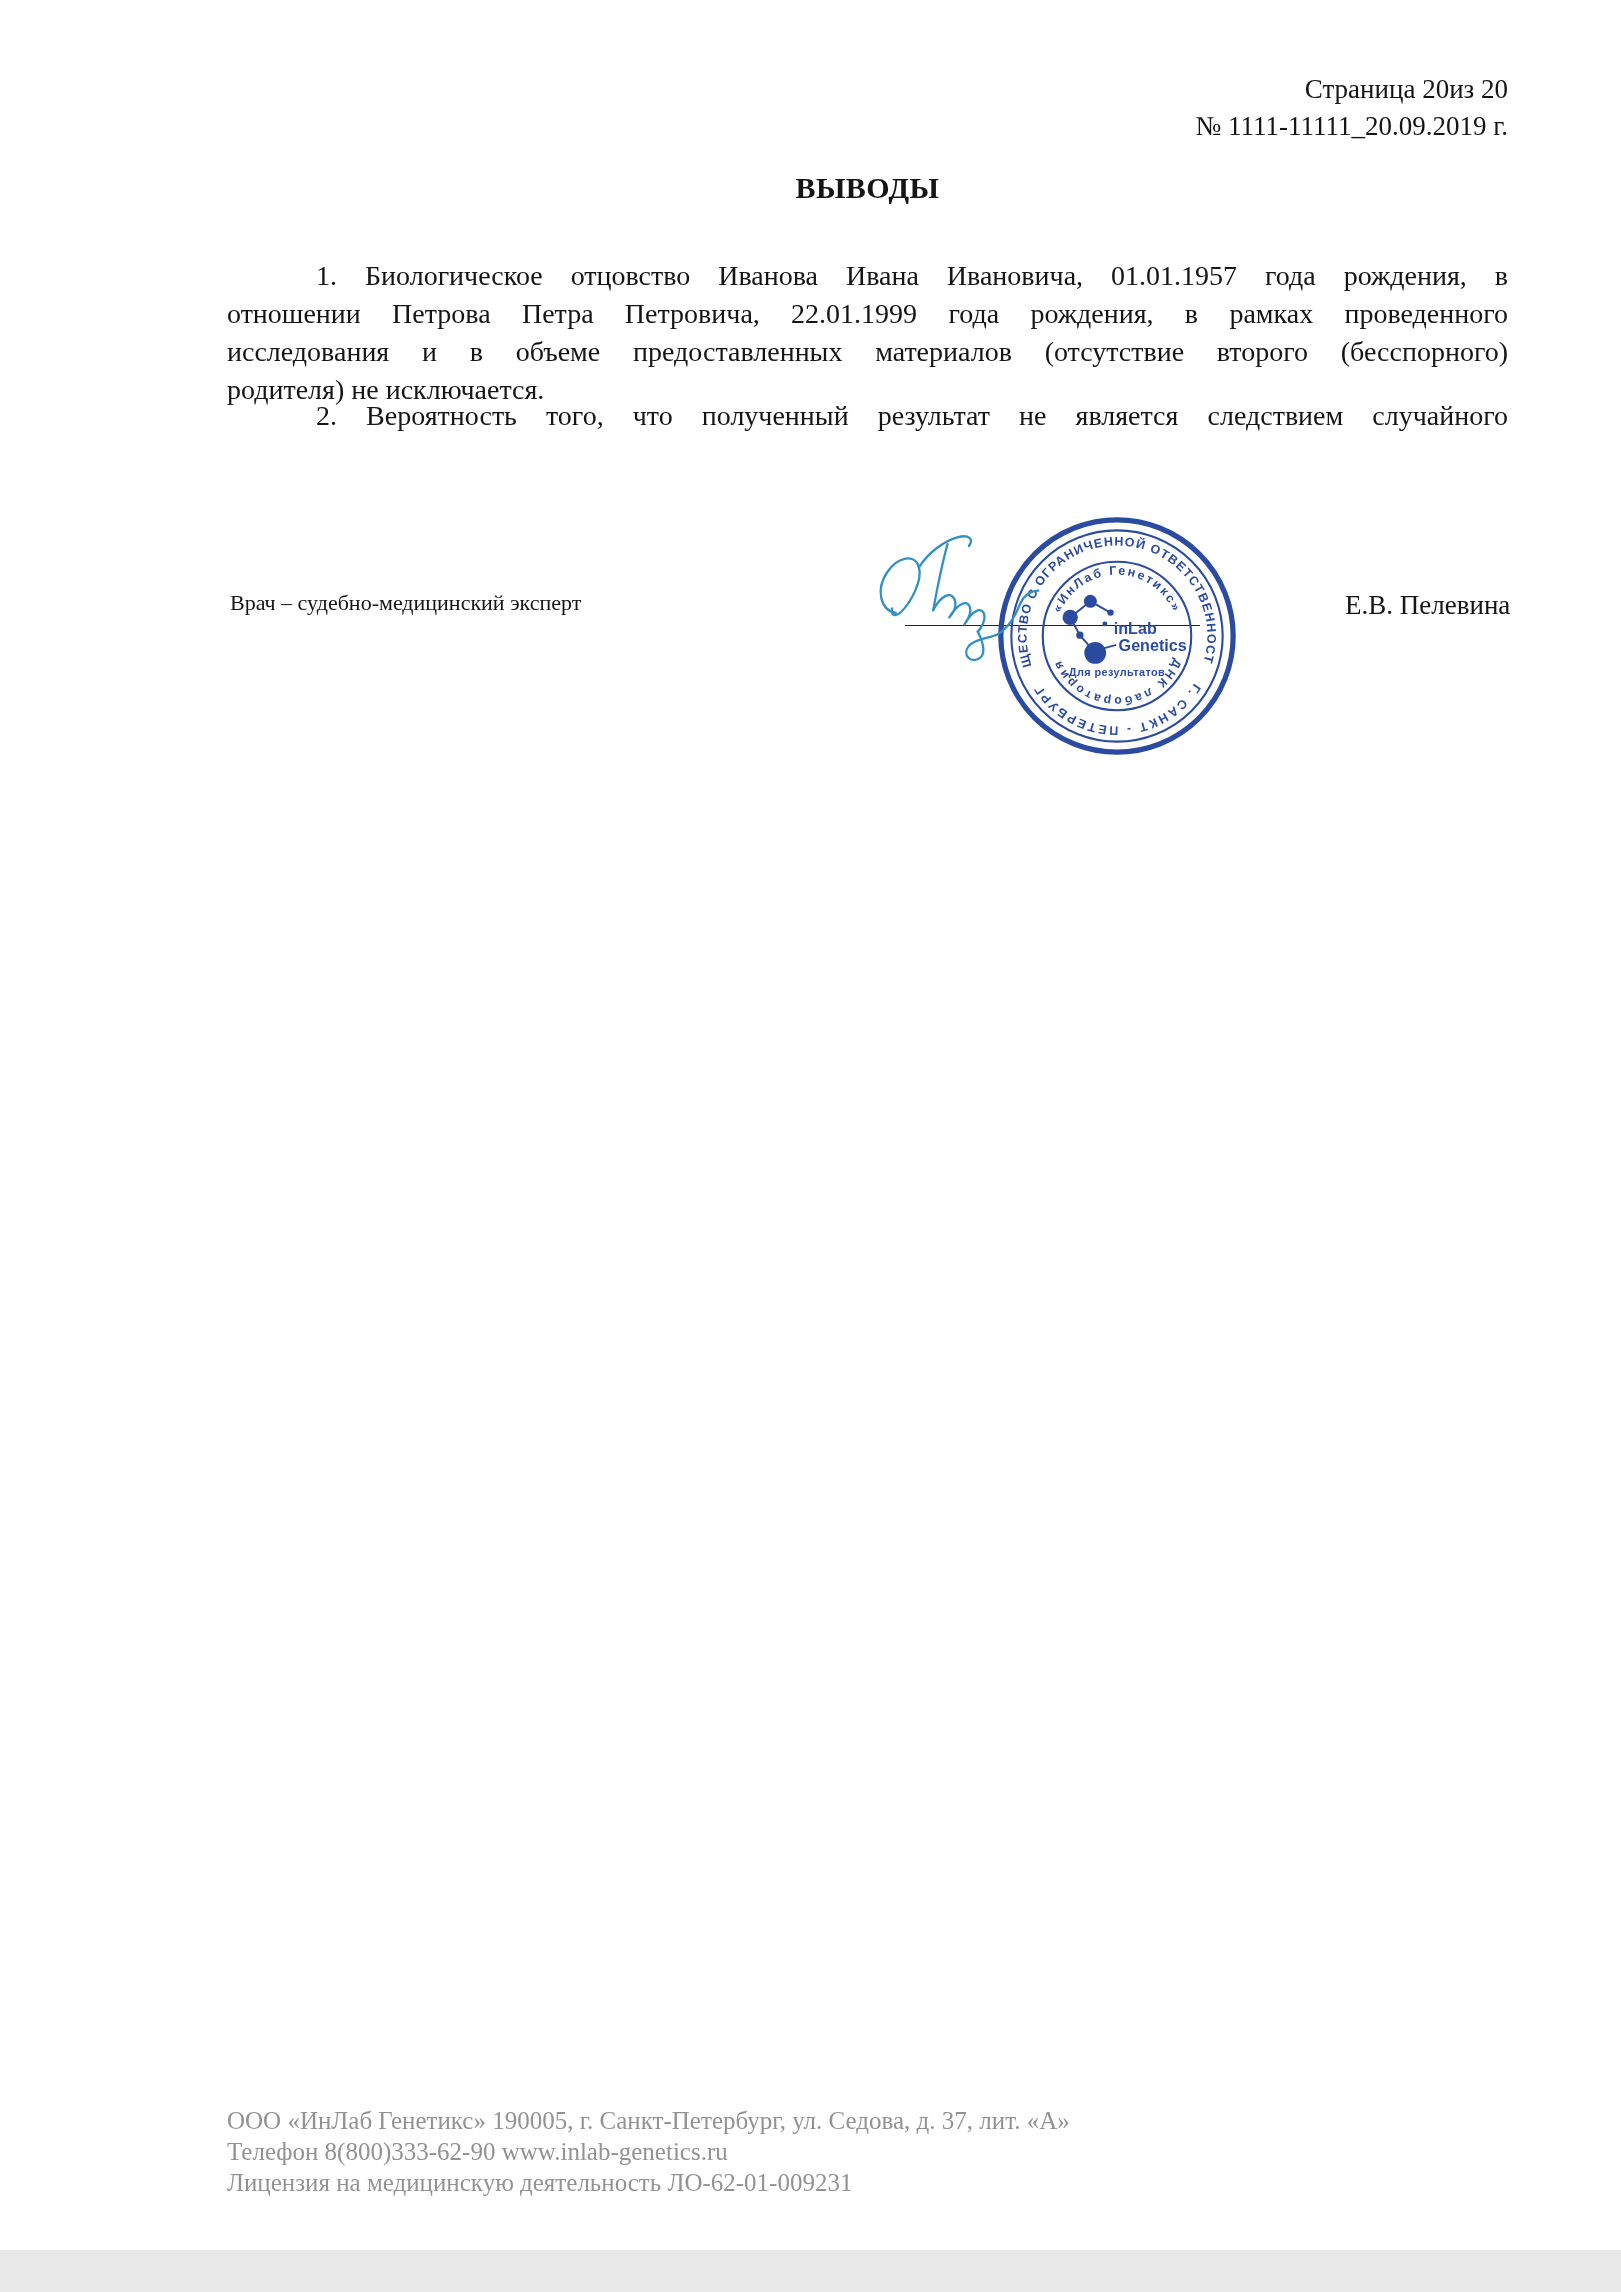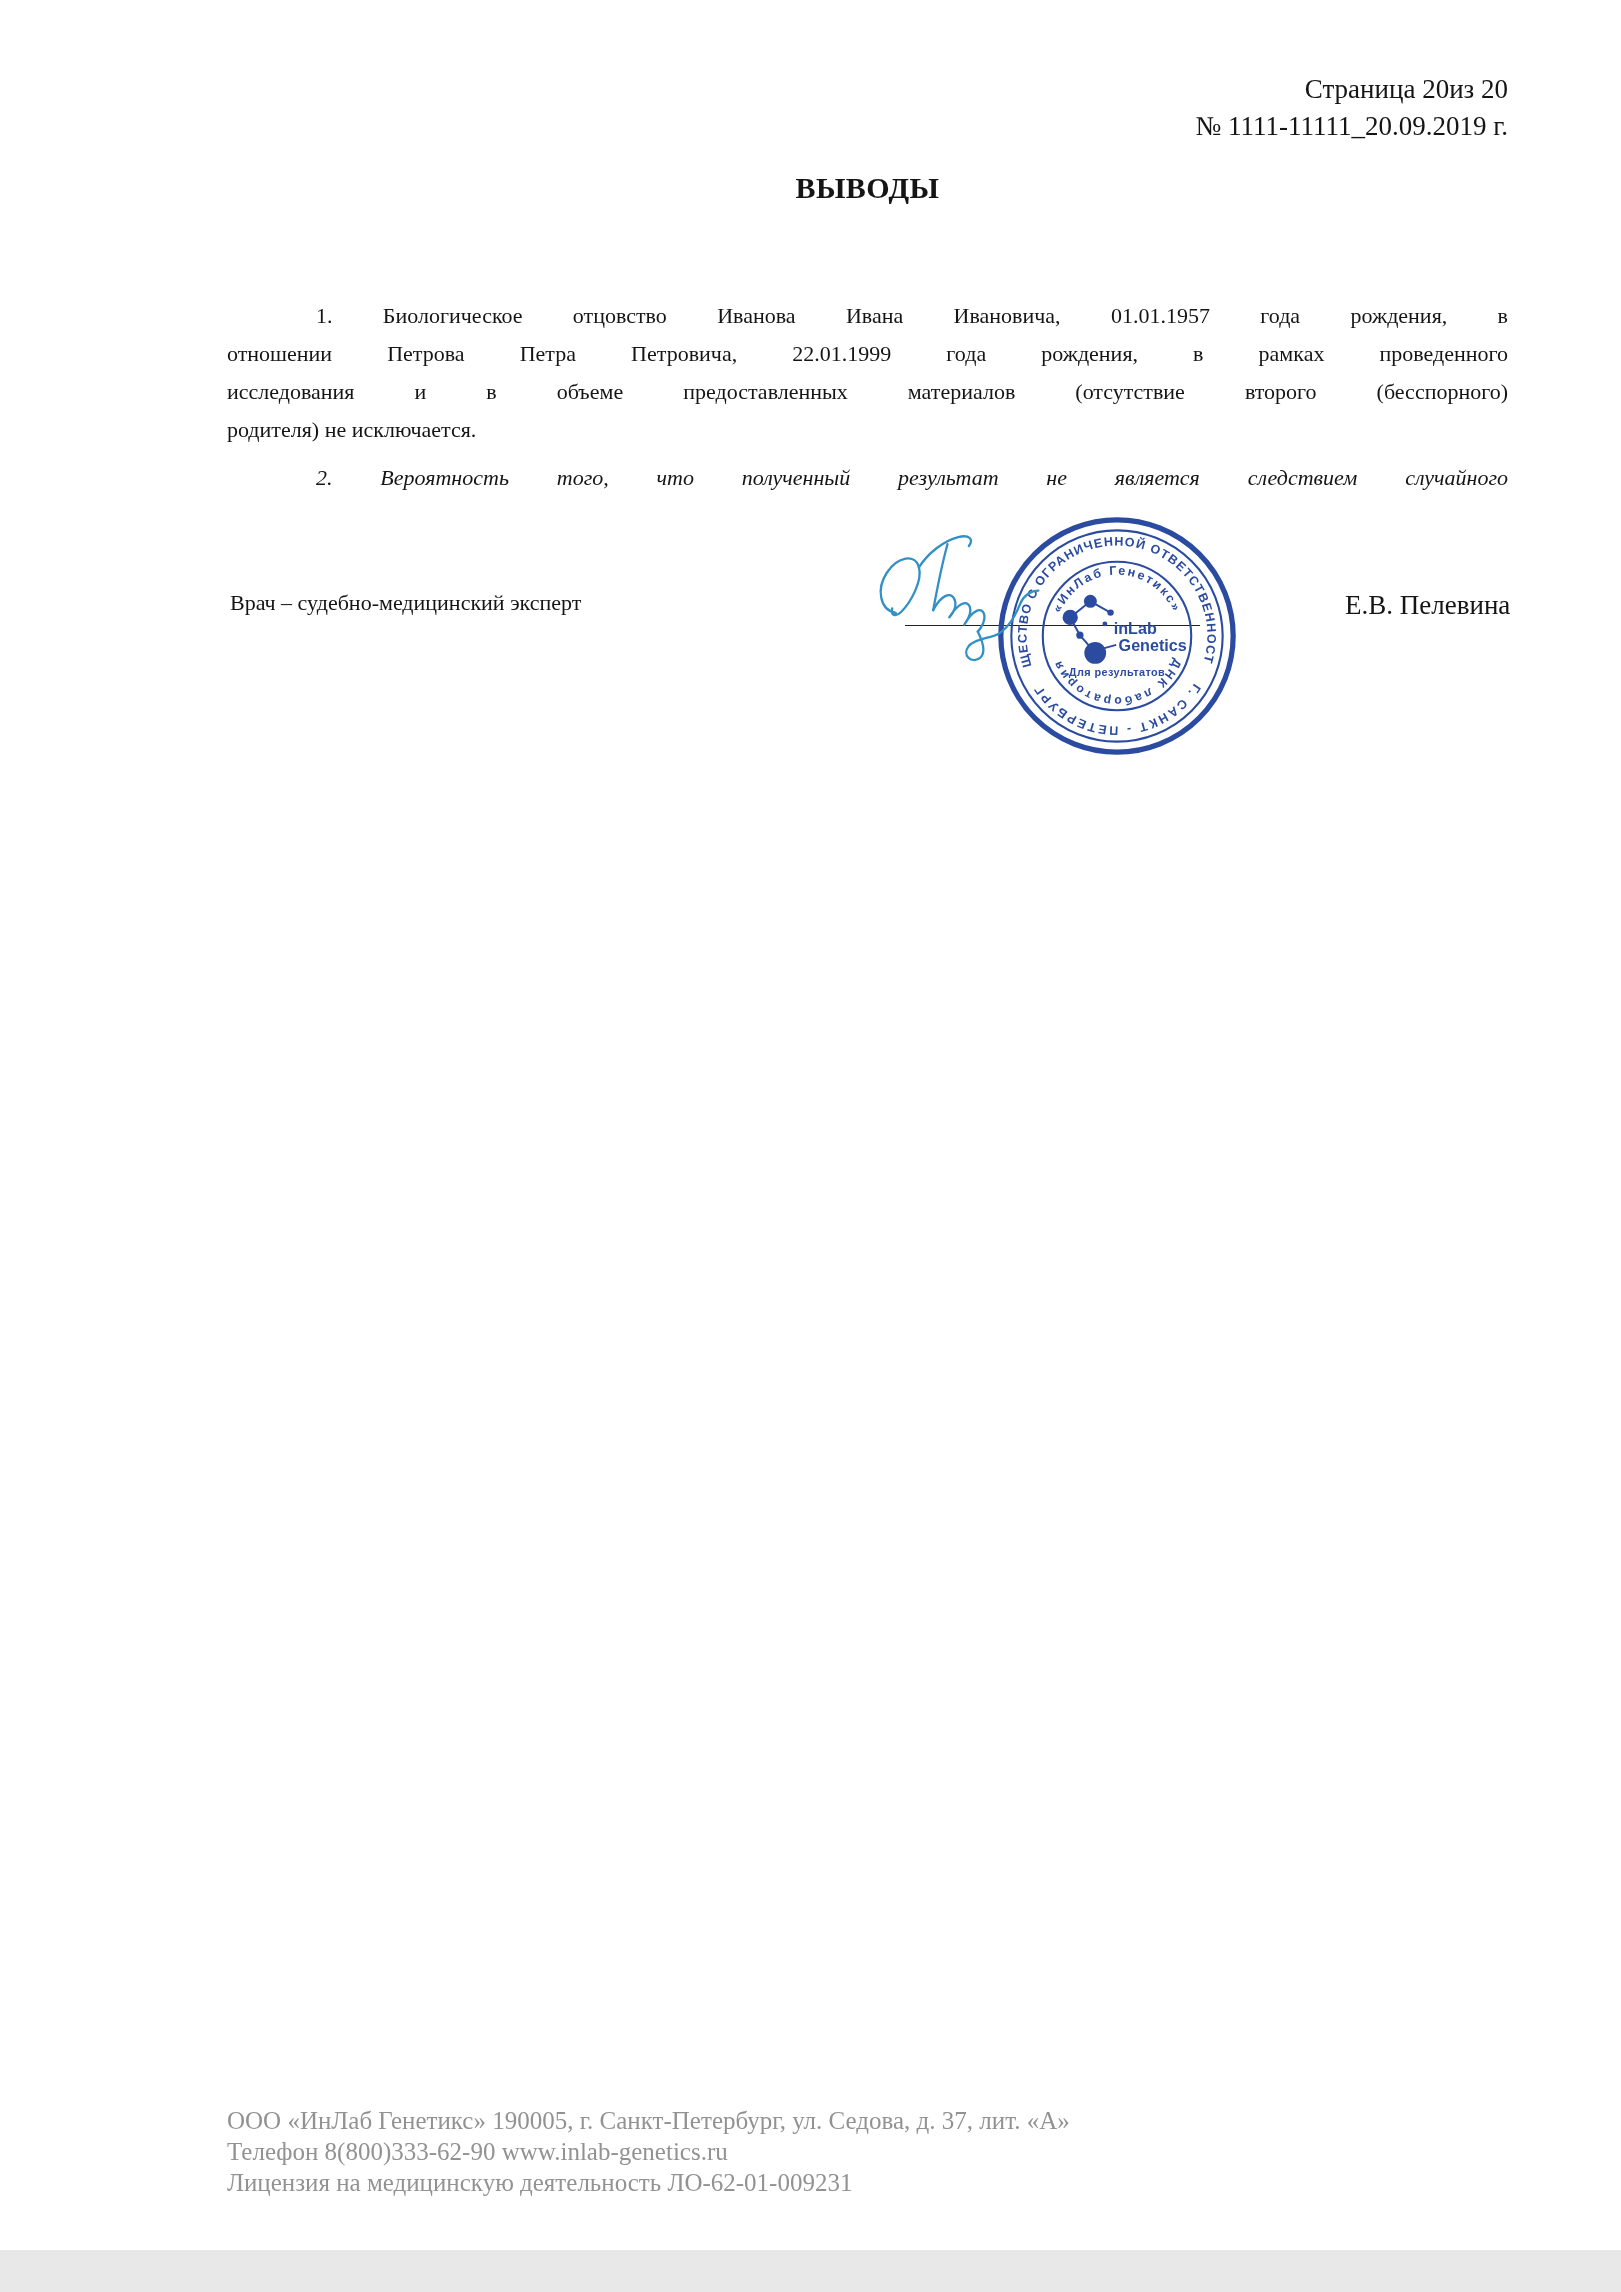--- a/index.html
+++ b/index.html
@@ -15,30 +15,30 @@
   .header{
     position:absolute;top:71px;right:114px;
     text-align:right;font-size:27px;line-height:37px;white-space:nowrap;
   }
   
   .doc-title{
     position:absolute;top:171px;left:227px;width:1281px;
     text-align:center;font-weight:bold;font-size:30px;letter-spacing:0.4px;
   }
   
-  .para{position:absolute;left:227px;width:1281px;font-size:22px;margin-top:40px;}
+  .para{position:absolute;left:227px;width:1281px;font-size:28px;}
   .para .ln{
     line-height:38px;height:38px;
     text-align:justify;text-align-last:justify;
     white-space:nowrap;
   }
   .para .ln.first{padding-left:89px;}
   .para .ln.last{text-align-last:left;}
   #para1{top:257px;}
-  #para2{top:419px;font-style:italic;}
+  #para2{top:397px;}
   
   .sign-label{position:absolute;left:230px;top:590px;font-size:22px;white-space:nowrap;}
   .sign-name{position:absolute;left:1345px;top:590px;font-size:27px;white-space:nowrap;text-align:center;}
   .sign-line{position:absolute;left:905px;top:625px;width:295px;border-top:1.8px solid #222;z-index:1;}
   .stamp-svg{position:absolute;left:996px;top:515px;width:242px;height:242px;z-index:2;}
   .autograph-svg{position:absolute;left:869px;top:528px;width:214px;height:143px;z-index:3;}
   
   .footer{
     position:absolute;left:227px;top:2105px;width:1281px;
     text-align:left;color:#929292;font-size:25px;line-height:31px;

